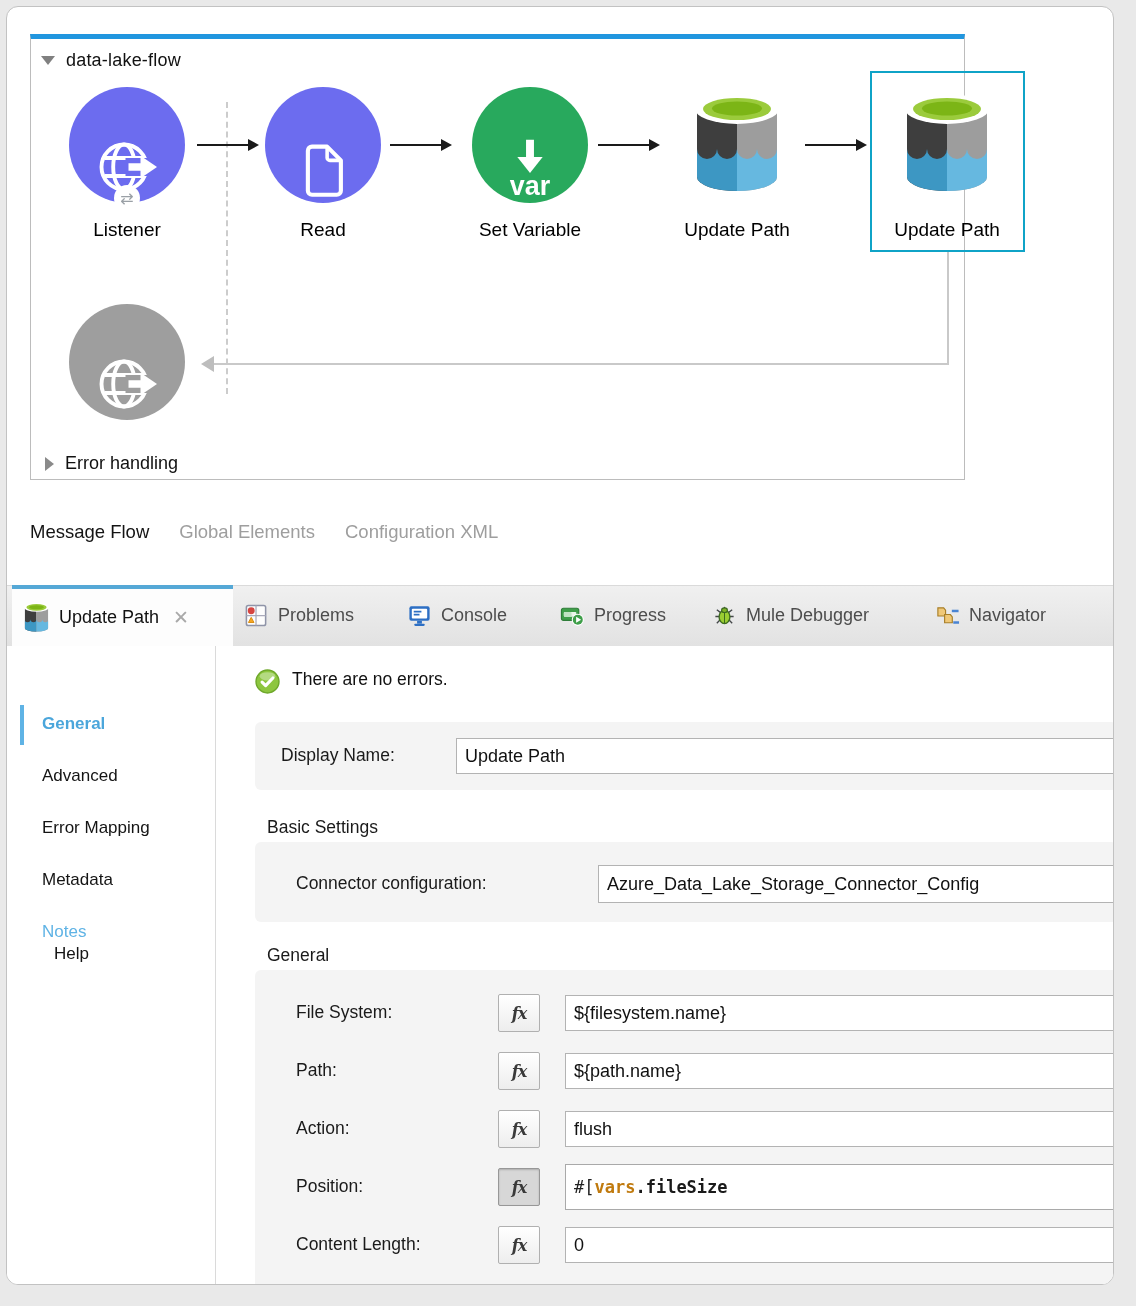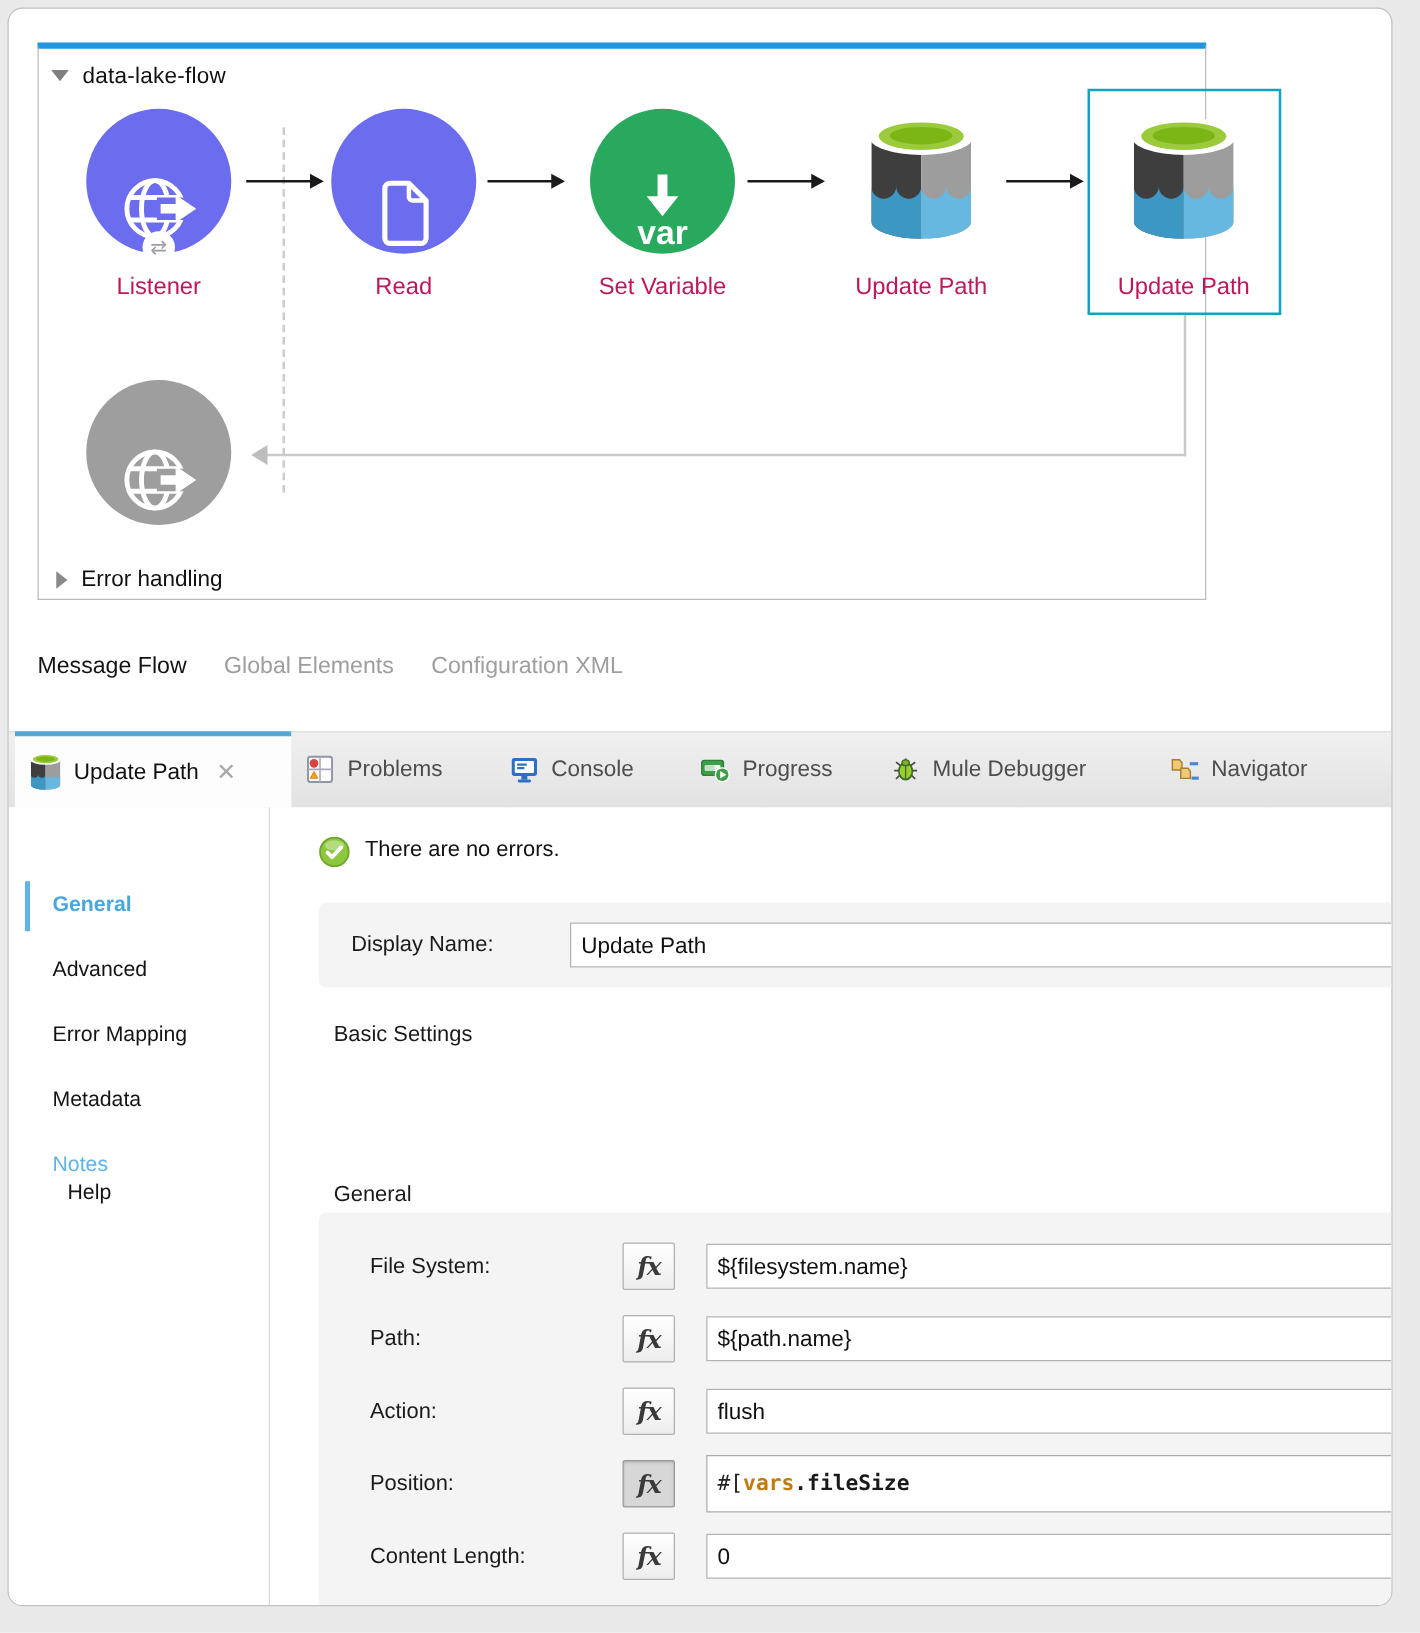--- a/index.html
+++ b/index.html
@@ -14,21 +14,21 @@
   #flow-box { left:23px; top:27px; width:935px; height:446px; border:1px solid #bcbcbc; border-top:5px solid #2196df; background:#fff; }
   #flow-title-row { left:33px; top:38px; display:flex; align-items:center; gap:11px; }
   .tri-down { width:0;height:0;border-left:7px solid transparent;border-right:7px solid transparent;border-top:9px solid #808080; }
   .tri-right { width:0;height:0;border-top:7px solid transparent;border-bottom:7px solid transparent;border-left:9px solid #8a8a8a; }
   #flow-title { font-size:18px; color:#111; font-weight:500; letter-spacing:.2px; }
 
   .node-circle { width:116px; height:116px; border-radius:50%; display:flex; align-items:flex-end; justify-content:center; }
   .purple { background:#6c6cef; }
   .green  { background:#28a95d; }
   .gray   { background:#9e9e9e; }
-  .node-label { width:180px; text-align:center; font-size:19px; color:#be185d; }
+  .node-label { width:180px; text-align:center; font-size:19px; color:#000000; }
   .badge { width:26px; height:26px; border-radius:50%; background:#fff; color:#9aa0a6; font-size:16px; display:flex; align-items:center; justify-content:center; }
 
   .conn-arrow { height:2px; background:#1a1a1a; }
   .conn-arrow::after { content:""; position:absolute; right:-2px; top:-5px; width:0; height:0;
     border-left:11px solid #1a1a1a; border-top:6px solid transparent; border-bottom:6px solid transparent; }
 
   #dashed-sep { left:219px; top:95px; width:0; height:292px; border-left:2px dashed #cccccc; }
 
   #selection-box { left:863px; top:64px; width:155px; height:181px; border:2px solid #0fa3c7; }
   .return-line { background:#c9c9c9; }
@@ -60,21 +60,21 @@
 
   #status-row { left:248px; top:662px; display:flex; gap:12px; }
   #status-text { font-size:17.5px; color:#111; }
 
   .gpanel { left:248px; right:-4px; background:#f4f4f4; border-radius:6px; }
   .flabel { font-size:17.5px; color:#1a1a1a; }
   .fheading { font-size:17.5px; color:#1a1a1a; }
   .tinput { position:absolute; right:-2px; height:36px; border:1px solid #b3b3b3; background:#fff; font-size:18px; color:#111; padding:0 8px; font-family:"Liberation Sans",sans-serif; outline:none; }
   .fxbtn { position:absolute; width:42px; height:38px; border:1px solid #b0b0b0; background:linear-gradient(#ffffff,#ededed); display:flex; align-items:center; justify-content:center; border-radius:2px; }
   .fxbtn.pressed { background:#d7d7d7; border-color:#979797; box-shadow:inset 0 1px 2px rgba(0,0,0,.2); }
-  .fxglyph { font-family:"DejaVu Serif",serif; font-style:italic; font-weight:bold; font-size:20px; color:#3a3a3a; letter-spacing:-1px; }
+  .fxglyph { font-family:"DejaVu Serif",serif; font-style:italic; font-weight:bold; font-size:16px; color:#3a3a3a; letter-spacing:-1px; }
 
   #expr-input { position:absolute; right:-2px; height:46px; border:1px solid #a9a9a9; background:#fff; display:flex; align-items:center; padding:0 8px; font-family:"DejaVu Sans Mono",monospace; font-size:17px; }
   .expr-prefix { color:#222; }
   .expr-var { color:#c07a0e; font-weight:600;text-align:right; }
   .expr-rest { color:#1a1a1a; font-weight:600; }
 </style>
 </head>
 <body>
 
 <div id="frame">
@@ -300,20 +300,24 @@
     </svg>
     <span id="status-text">There are no errors.</span>
   </div>
 
   <div class="gpanel abs" style="top:715px; height:68px;">
     <span class="flabel abs" style="left:26px; top:23px;">Display Name:</span>
     <input class="tinput" style="left: 201px; top: 16px;" value="Update Path">
   </div>
 
   <div class="fheading abs" style="left:260px; top:810px;">Basic Settings</div>
+  <div class="gpanel abs" style="top:835px; height:80px;">
+    <span class="flabel abs" style="left:41px; top:31px;">Connector configuration:</span>
+    <input class="tinput" style="left: 343px; top: 23px; height: 38px;" value="Azure_Data_Lake_Storage_Connector_Config">
+  </div>
 
   <div class="fheading abs" style="left:260px; top:938px;">General</div>
   <div class="gpanel abs" style="top:963px; height:316px; border-radius:6px 0 0 0;">
 
     <span class="flabel abs" style="left:41px; top:32px;">File System:</span>
     <div class="fxbtn" style="left:243px; top:24px;">
         <span class="fxglyph">fx</span>
       </div>
     <input class="tinput" style="left: 310px; top: 25px;" value="${filesystem.name}">
 

